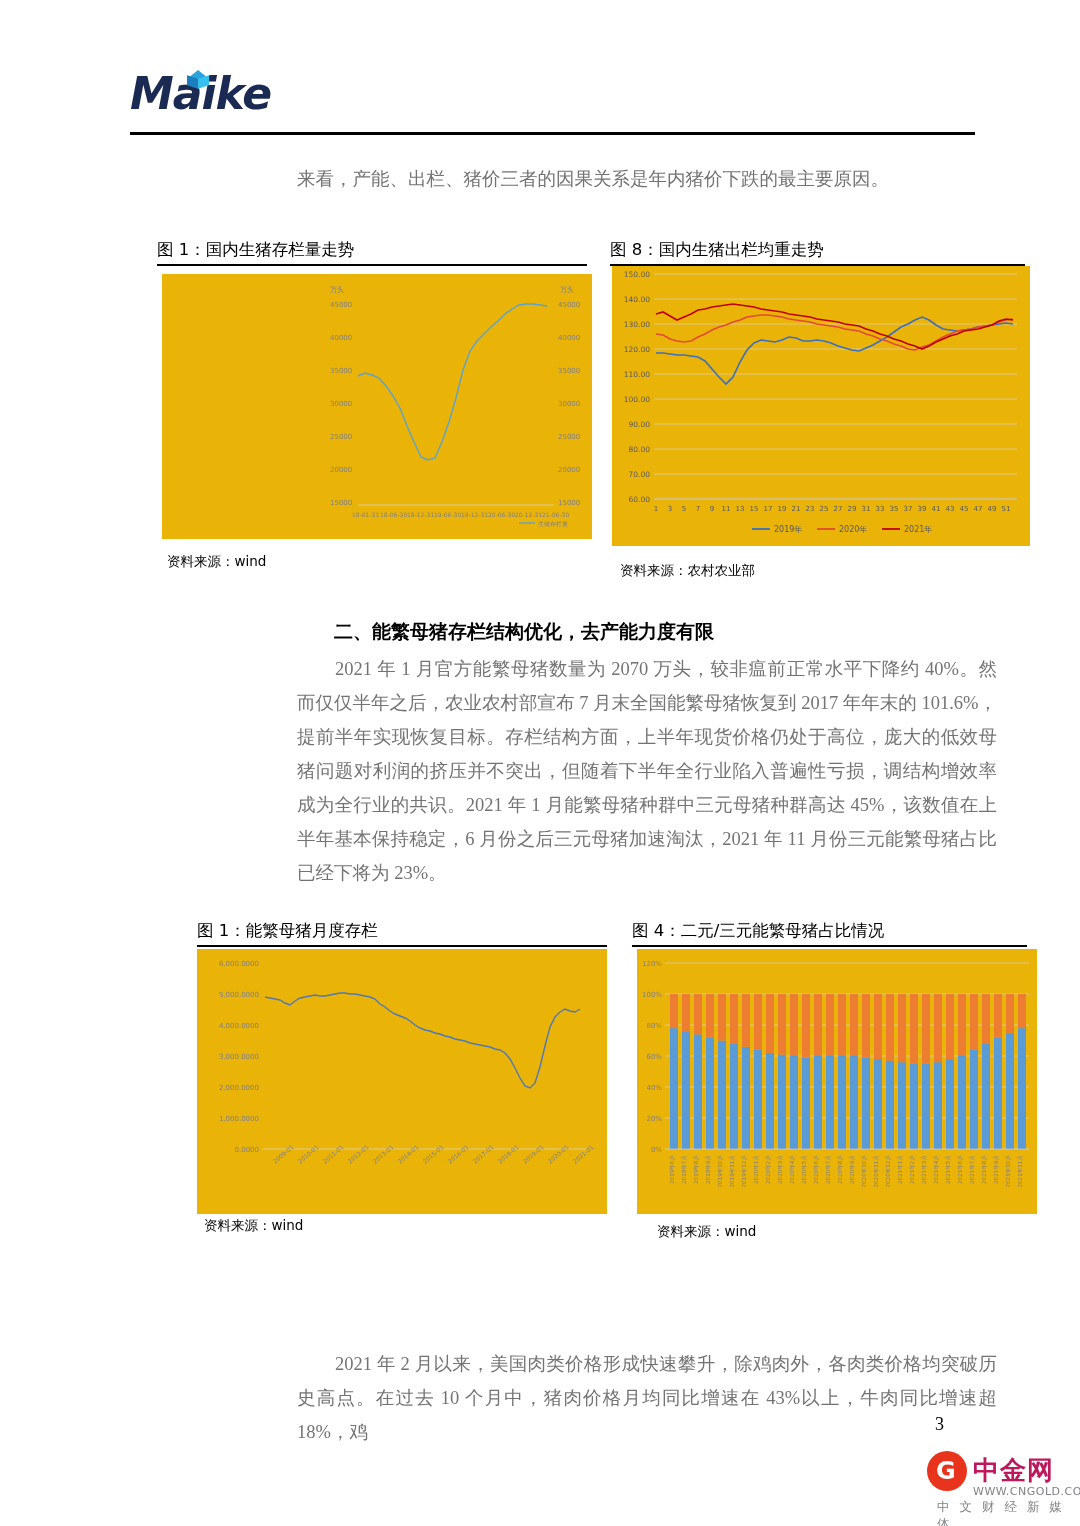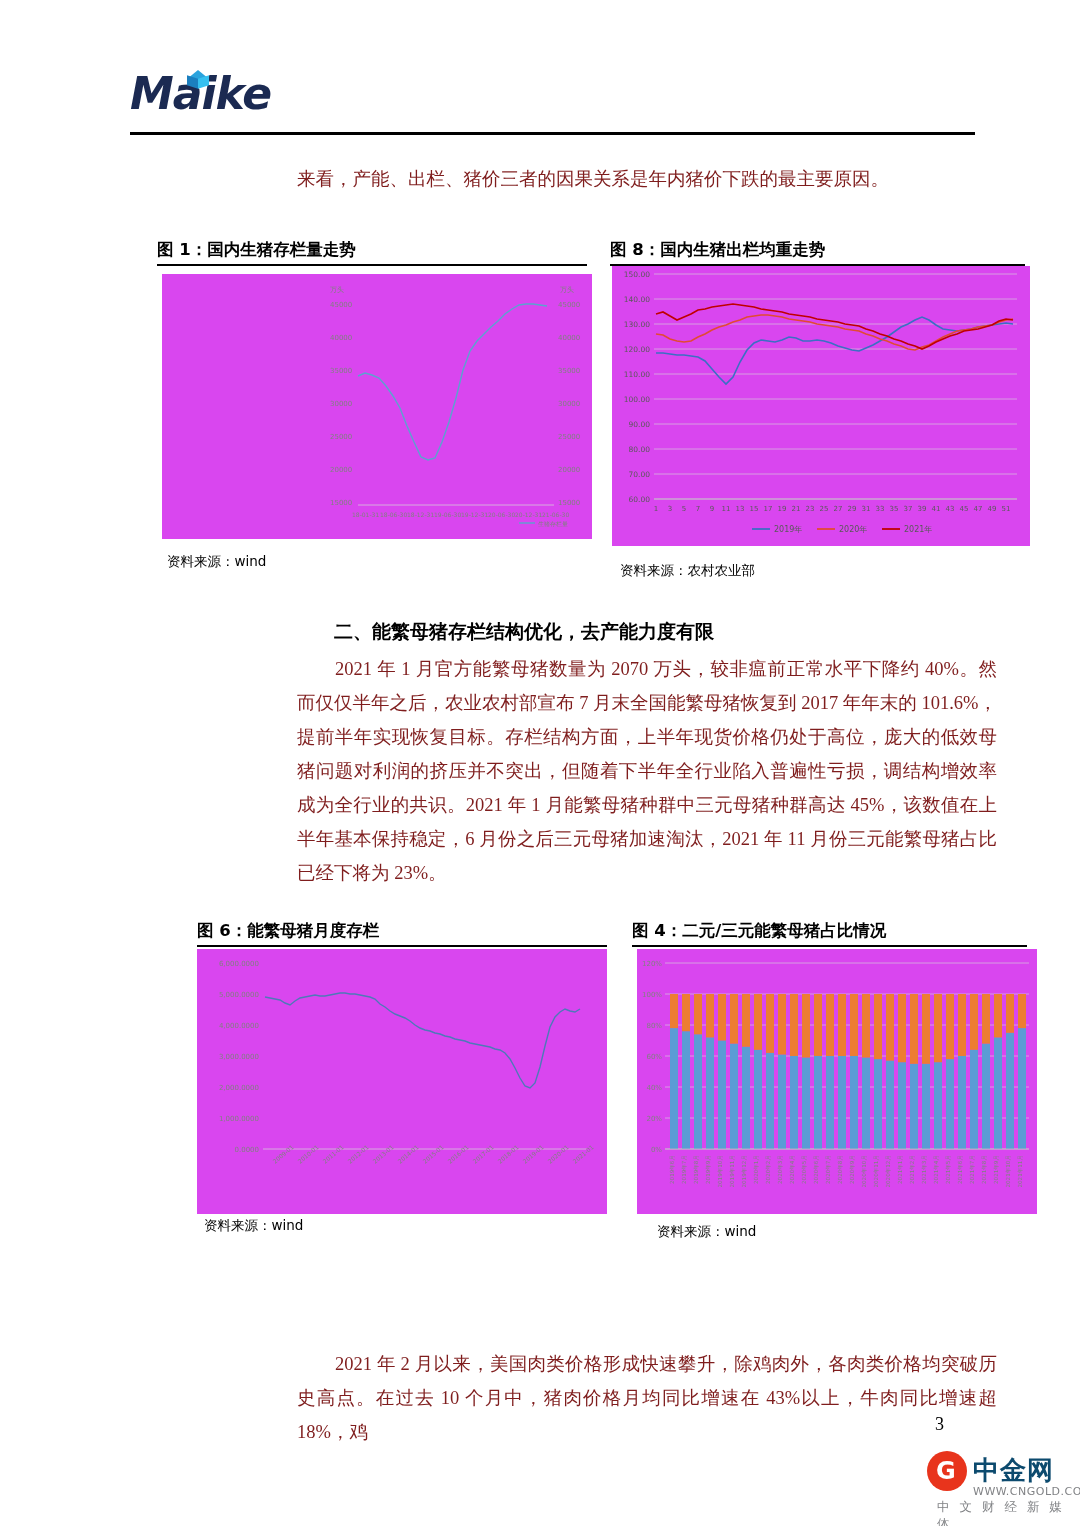--- a/index.html
+++ b/index.html
@@ -74,57 +74,57 @@
     height: 3px;
     background: #000;
   }
 
   
   .para {
     position: absolute;
     font-size: 18.5px;
     line-height: 34px;
     text-align: justify;
-    color: #7f1d1d;
+    color: #737373;
   }
   .para .indent { display: inline-block; width: 38px; }
   .section-title {
     position: absolute;
     font-family: "DejaVu Sans", sans-serif;
     font-weight: bold;
     font-size: 19px;
     color: #000;
   }
 
   
   .fig-caption {
     position: absolute;
     font-family: "DejaVu Sans", sans-serif;
-    font-weight: bold;
+    font-weight: normal;
     font-size: 16.5px;
     color: #000;
     white-space: nowrap;
   }
   .fig-rule {
     position: absolute;
     height: 2px;
     background: #000;
   }
   .src-note {
     position: absolute;
     font-family: "DejaVu Sans", sans-serif;
     font-size: 13.5px;
     color: #000;
     white-space: nowrap;
   }
 
   
   .chart-box {
     position: absolute;
-    background: #d946ef;
+    background: #eab308;
     overflow: hidden;
   }
   .chart-svg { display: block; }
 
   .page-num {
     position: absolute;
     right: 86px;
     top: 1410px;
     font-size: 18px;
     font-family: "Liberation Serif", serif;
@@ -153,21 +153,21 @@
     font-weight: bold;
     color: #fff;
     line-height: 26px;
   }
   .wm-title {
     position: absolute;
     left: 46px; top: 2px;
     font-family: Liberation Mono, monospace;
     font-weight: bold;
     font-size: 26px;
-    color: #0c4a6e;
+    color: #be185d;
     letter-spacing: 1px;
   }
   .wm-url {
     position: absolute;
     left: 46px; top: 34px;
     font-family: "DejaVu Sans", sans-serif;
     font-size: 11px;
     color: #808285;
     letter-spacing: 0.5px;
   }
@@ -324,21 +324,21 @@
       </g>
     </svg>
   </div>
   <div class="src-note" style="left:608px; top:558px;">资料来源：农村农业部</div>
 
   <div class="section-title" style="left:322px; top:615px;">二、能繁母猪存栏结构优化，去产能力度有限</div>
   <div class="para" style="left:285px; top:648px; width:700px;">
     <span class="indent"></span><span>2021 年 1 月官方能繁母猪数量为 2070 万头，较非瘟前正常水平下降约 40%。然而仅仅半年之后，农业农村部宣布 7 月末全国能繁母猪恢复到 2017 年年末的 101.6%，提前半年实现恢复目标。存栏结构方面，上半年现货价格仍处于高位，庞大的低效母猪问题对利润的挤压并不突出，但随着下半年全行业陷入普遍性亏损，调结构增效率成为全行业的共识。2021 年 1 月能繁母猪种群中三元母猪种群高达 45%，该数值在上半年基本保持稳定，6 月份之后三元母猪加速淘汰，2021 年 11 月份三元能繁母猪占比已经下将为 23%。</span>
   </div>
 
-  <div class="fig-caption" style="left:185px; top:916px;">图 6：能繁母猪月度存栏</div>
+  <div class="fig-caption" style="left:185px; top:916px;">图 1：能繁母猪月度存栏</div>
   <div class="fig-rule" style="left:185px; top:941px; width:410px;"></div>
 
   <div class="chart-box" style="left:185px; top:945px; width:410px; height:265px;">
     <svg class="chart-svg" width="410" height="265" viewBox="0 0 410 265">
       <g font-family="DejaVu Sans, sans-serif" font-size="7" fill="#808080" text-anchor="end">
         <text x="62" y="17">6,000.0000</text>
         <text x="62" y="48">5,000.0000</text>
         <text x="62" y="79">4,000.0000</text>
         <text x="62" y="110">3,000.0000</text>
         <text x="62" y="141">2,000.0000</text>

